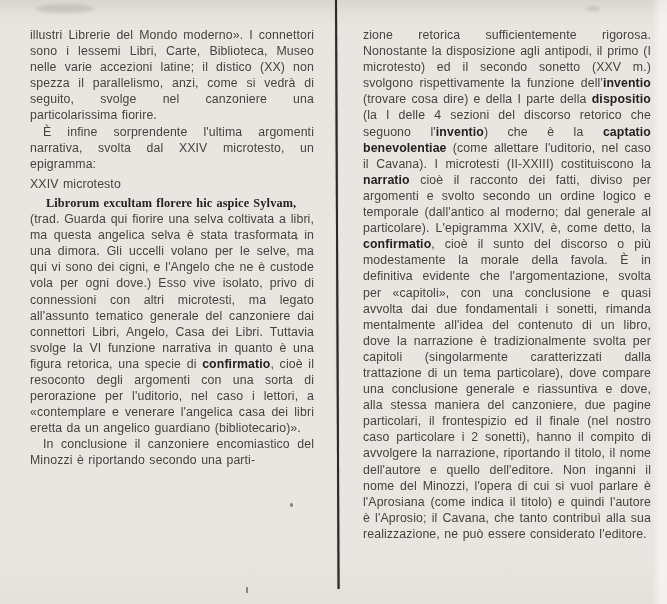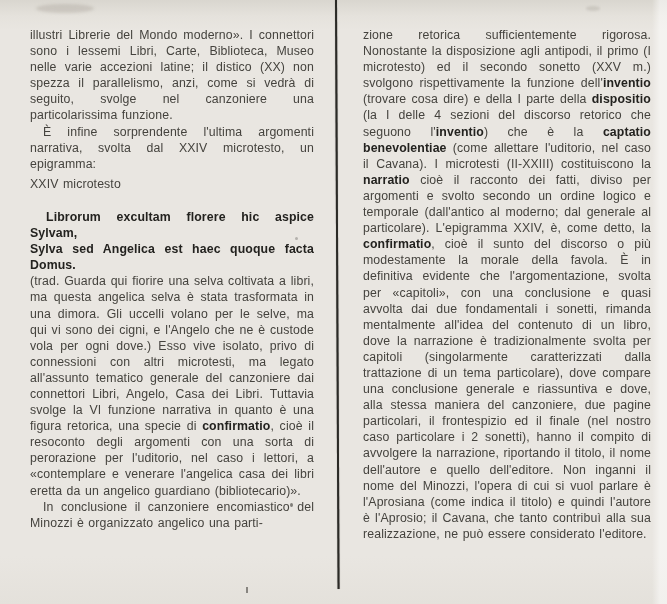--- a/index.html
+++ b/index.html
@@ -52,43 +52,42 @@
     font-size:12.3px;line-height:16.1px;
     text-align:justify;
     letter-spacing:.12px;word-spacing:.9px;
     color:var(--fg,#45433e);
   }
   .col-left{left:30px;width:284px;}
   .col-right{left:363px;width:288px;}
   .block{margin:0;}
   .para{}
   .indent{text-indent:13px;}
-  .label{margin-top:4px;margin-bottom:17px;}
-  .verse{font-weight:bold;color:var(--bold,#23221f);}
+  .label{margin-top:4px;margin-bottom:3px;}
+  .verse{font-weight:bold;color:var(--bold,#23221f);font-family:Liberation Serif, serif;}
   .verse.indent{text-indent:16px;}
   .bold{font-weight:bold;color:var(--bold,#23221f);}
 </style>
 </head>
 <body>
 
 <div class="page">
   <div class="blob-top"></div>
   <div class="blob-top2"></div>
   <div class="speck-a"></div>
   <div class="speck-b"></div>
   <div class="speck-c"></div>
 
   <div class="divider"></div>
 
   <div class="col col-left">
-      <div class="block para"><span class="reg">illustri Librerie del Mondo moderno». I connettori sono i lessemi Libri, Carte, Biblioteca, Museo nelle varie accezioni latine; il distico (XX) non spezza il parallelismo, anzi, come si vedrà di seguito, svolge nel canzoniere una particolarissima funzione.</span></div>
+      <div class="block para"><span class="reg">illustri Librerie del Mondo moderno». I connettori sono i lessemi Libri, Carte, Biblioteca, Museo nelle varie accezioni latine; il distico (XX) non spezza il parallelismo, anzi, come si vedrà di seguito, svolge nel canzoniere una particolarissima fiorire.</span></div>
       <div class="block para indent"><span class="reg">È infine sorprendente l'ultima argomenti narrativa, svolta dal XXIV microtesto, un epigramma:</span></div>
       <div class="block label"><span class="reg">XXIV microtesto</span></div>
       <div class="block verse indent"><span class="bold">Librorum excultam florere hic aspice Sylvam,</span></div>
-      <div class="block verse"><span class="bold">Sylva sed Angelica est haec quoque facta Domus.</span></div>
       <div class="block para"><span class="reg">(trad. Guarda qui fiorire una selva coltivata a libri, ma questa angelica selva è stata trasformata in una dimora. Gli uccelli volano per le selve, ma qui vi sono dei cigni, e l'Angelo che ne è custode vola per ogni dove.) Esso vive isolato, privo di connessioni con altri microtesti, ma legato all'assunto tematico generale del canzoniere dai connettori Libri, Angelo, Casa dei Libri. Tuttavia svolge la VI funzione narrativa in quanto è una figura retorica, una specie di </span><span class="bold">confirmatio</span><span class="reg">, cioè il resoconto degli argomenti con una sorta di perorazione per l'uditorio, nel caso i lettori, a «contemplare e venerare l'angelica casa dei libri eretta da un angelico guardiano (bibliotecario)».</span></div>
-      <div class="block para indent"><span class="reg">In conclusione il canzoniere encomiastico del Minozzi è organizzato angelico una parti-</span></div>
+      <div class="block para indent"><span class="reg">In conclusione il canzoniere encomiastico del Minozzi è riportando secondo una parti-</span></div>
     </div>
 
   <div class="col col-right">
       <div class="block para"><span class="reg">zione retorica sufficientemente rigorosa. Nonostante la disposizione agli antipodi, il primo (I microtesto) ed il secondo sonetto (XXV m.) svolgono rispettivamente la funzione dell'</span><span class="bold">inventio</span><span class="reg"> (trovare cosa dire) e della I parte della </span><span class="bold">dispositio</span><span class="reg"> (la I delle 4 sezioni del discorso retorico che seguono l'</span><span class="bold">inventio</span><span class="reg">) che è la </span><span class="bold">captatio benevolentiae</span><span class="reg"> (come allettare l'uditorio, nel caso il Cavana). I microtesti (II-XXIII) costituiscono la </span><span class="bold">narratio</span><span class="reg"> cioè il racconto dei fatti, diviso per argomenti e svolto secondo un ordine logico e temporale (dall'antico al moderno; dal generale al particolare). L'epigramma XXIV, è, come detto, la </span><span class="bold">confirmatio</span><span class="reg">, cioè il sunto del discorso o più modestamente la morale della favola. È in definitiva evidente che l'argomentazione, svolta per «capitoli», con una conclusione e quasi avvolta dai due fondamentali i sonetti, rimanda mentalmente all'idea del contenuto di un libro, dove la narrazione è tradizionalmente svolta per capitoli (singolarmente caratterizzati dalla trattazione di un tema particolare), dove compare una conclusione generale e riassuntiva e dove, alla stessa maniera del canzoniere, due pagine particolari, il frontespizio ed il finale (nel nostro caso particolare i 2 sonetti), hanno il compito di avvolgere la narrazione, riportando il titolo, il nome dell'autore e quello dell'editore. Non inganni il nome del Minozzi, l'opera di cui si vuol parlare è l'Aprosiana (come indica il titolo) e quindi l'autore è l'Aprosio; il Cavana, che tanto contribuì alla sua realizzazione, ne può essere considerato l'editore.</span></div>
     </div>
 </div>
 
 </body></html>

